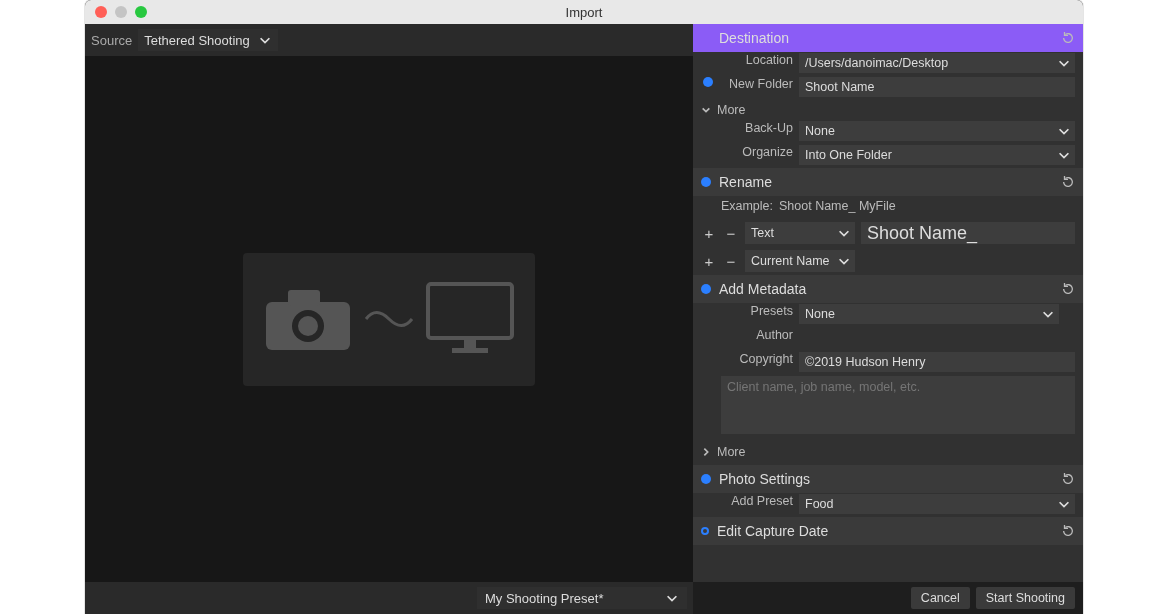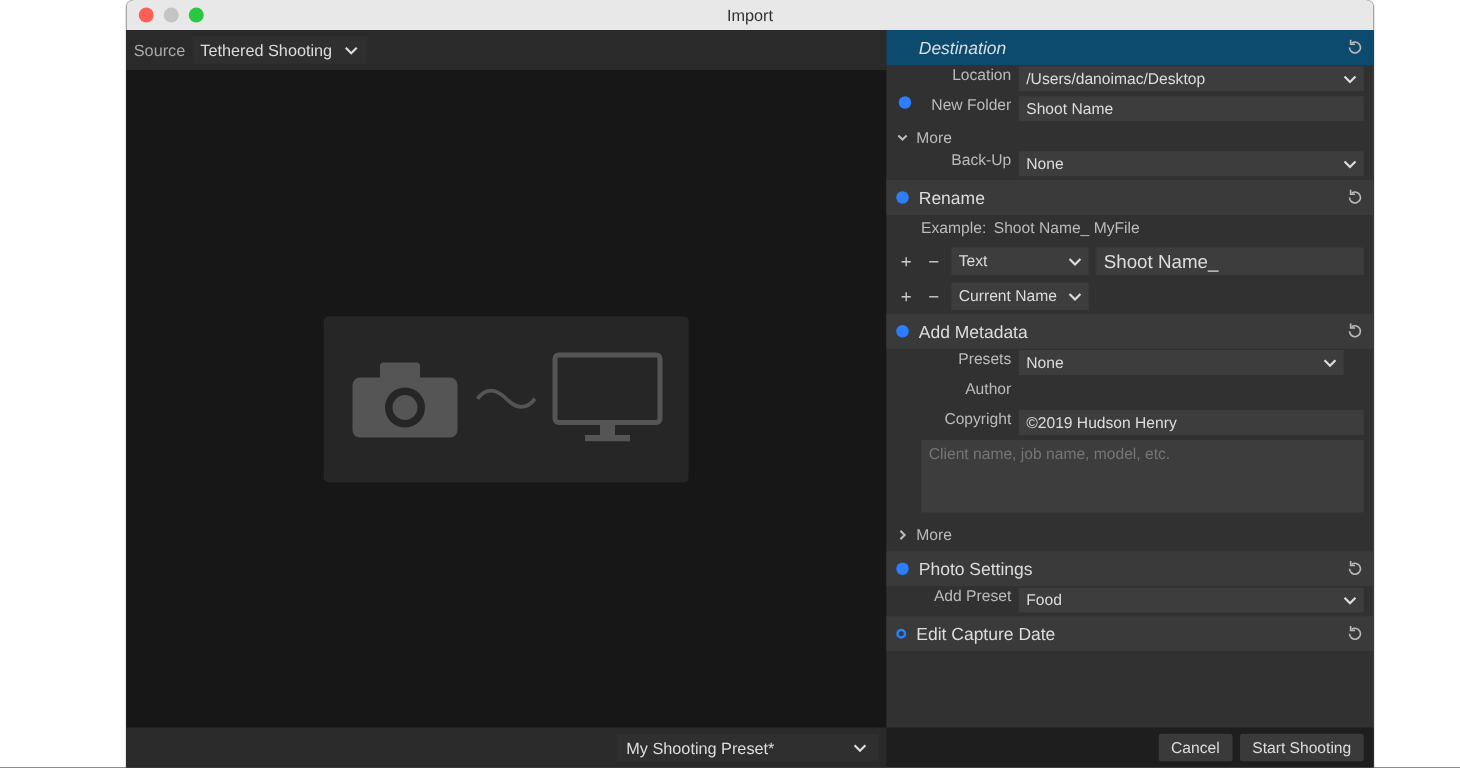--- a/index.html
+++ b/index.html
@@ -6,21 +6,21 @@
   body {
     background: #fff;
     font-family: -apple-system, "Helvetica Neue", Arial, sans-serif;
     font-size: 13px;
     color: #ccc;
     width: 1168px;
     height: 614px;
   }
   .window {
     position: absolute;
-    left: 101px;
+    left: 85px;
     top: 0;
     width: 998px;
     height: 614px;
     background: #1a1a1a;
     border-radius: 6px 6px 0 0;
     overflow: hidden;
     box-shadow: 0 0 0 1px rgba(0,0,0,0.1);
   }
   .titlebar {
     height: 24px;
@@ -132,21 +132,21 @@
     height: 28px;
     background: #3a3a3a;
     display: flex;
     align-items: center;
     padding: 0 8px;
     gap: 8px;
     color: #ddd;
     font-size: 14px;
     position: relative;
   }
-  .section-header.plain { background: #0c4a6e; font-style: italic; }
+  .section-header.plain { background: #8b5cf6; }
   .dot {
     width: 10px; height: 10px; border-radius: 50%;
     background: #2b7fff;
     flex-shrink: 0;
   }
   .dot.hollow {
     background: transparent;
     border: 2px solid #2b7fff;
     width: 8px; height: 8px;
   }
@@ -233,21 +233,21 @@
   }
   .token-input {
     flex: 1;
     height: 22px;
     background: #3d3d3d;
     padding: 0 6px;
     display: flex;
     align-items: center;
   }
   .token-input input {
-    background: transparent; border: none; color:#ddd; width:100%; font-size:15px; outline:none;
+    background: transparent; border: none; color:#ddd; width:100%; font-size:18px; outline:none;
   }
   .example-row {
     display: flex;
     gap: 6px;
     padding: 3px 8px 6px;
     color: #bbb;
     font-size: 12.5px;
   }
   .example-row .lbl { width: 72px; text-align:right; }
   .metadata-textarea {
@@ -385,20 +385,30 @@
       <div class="form-row">
         <div class="leading-slot"></div>
         <span class="row-label">Back-Up</span>
         <div class="row-input with-chev">
           <span>None</span>
           <svg class="chev" viewBox="0 0 16 16">
               <polyline points="3,6 8,11 13,6"></polyline>
             </svg>
         </div>
       </div>
+      <div class="form-row">
+        <div class="leading-slot"></div>
+        <span class="row-label">Organize</span>
+        <div class="row-input with-chev">
+          <span>Into One Folder</span>
+          <svg class="chev" viewBox="0 0 16 16">
+              <polyline points="3,6 8,11 13,6"></polyline>
+            </svg>
+        </div>
+      </div>
 
       <div class="section-header">
         <span class="dot"></span>
         <span>Rename</span>
         <svg class="reset-icon" viewBox="0 0 16 16">
             <path d="M3 8 a5 5 0 1 0 2 -4"></path>
             <polyline points="4,1 4,5 8,5"></polyline>
           </svg>
       </div>
       <div class="example-row">

